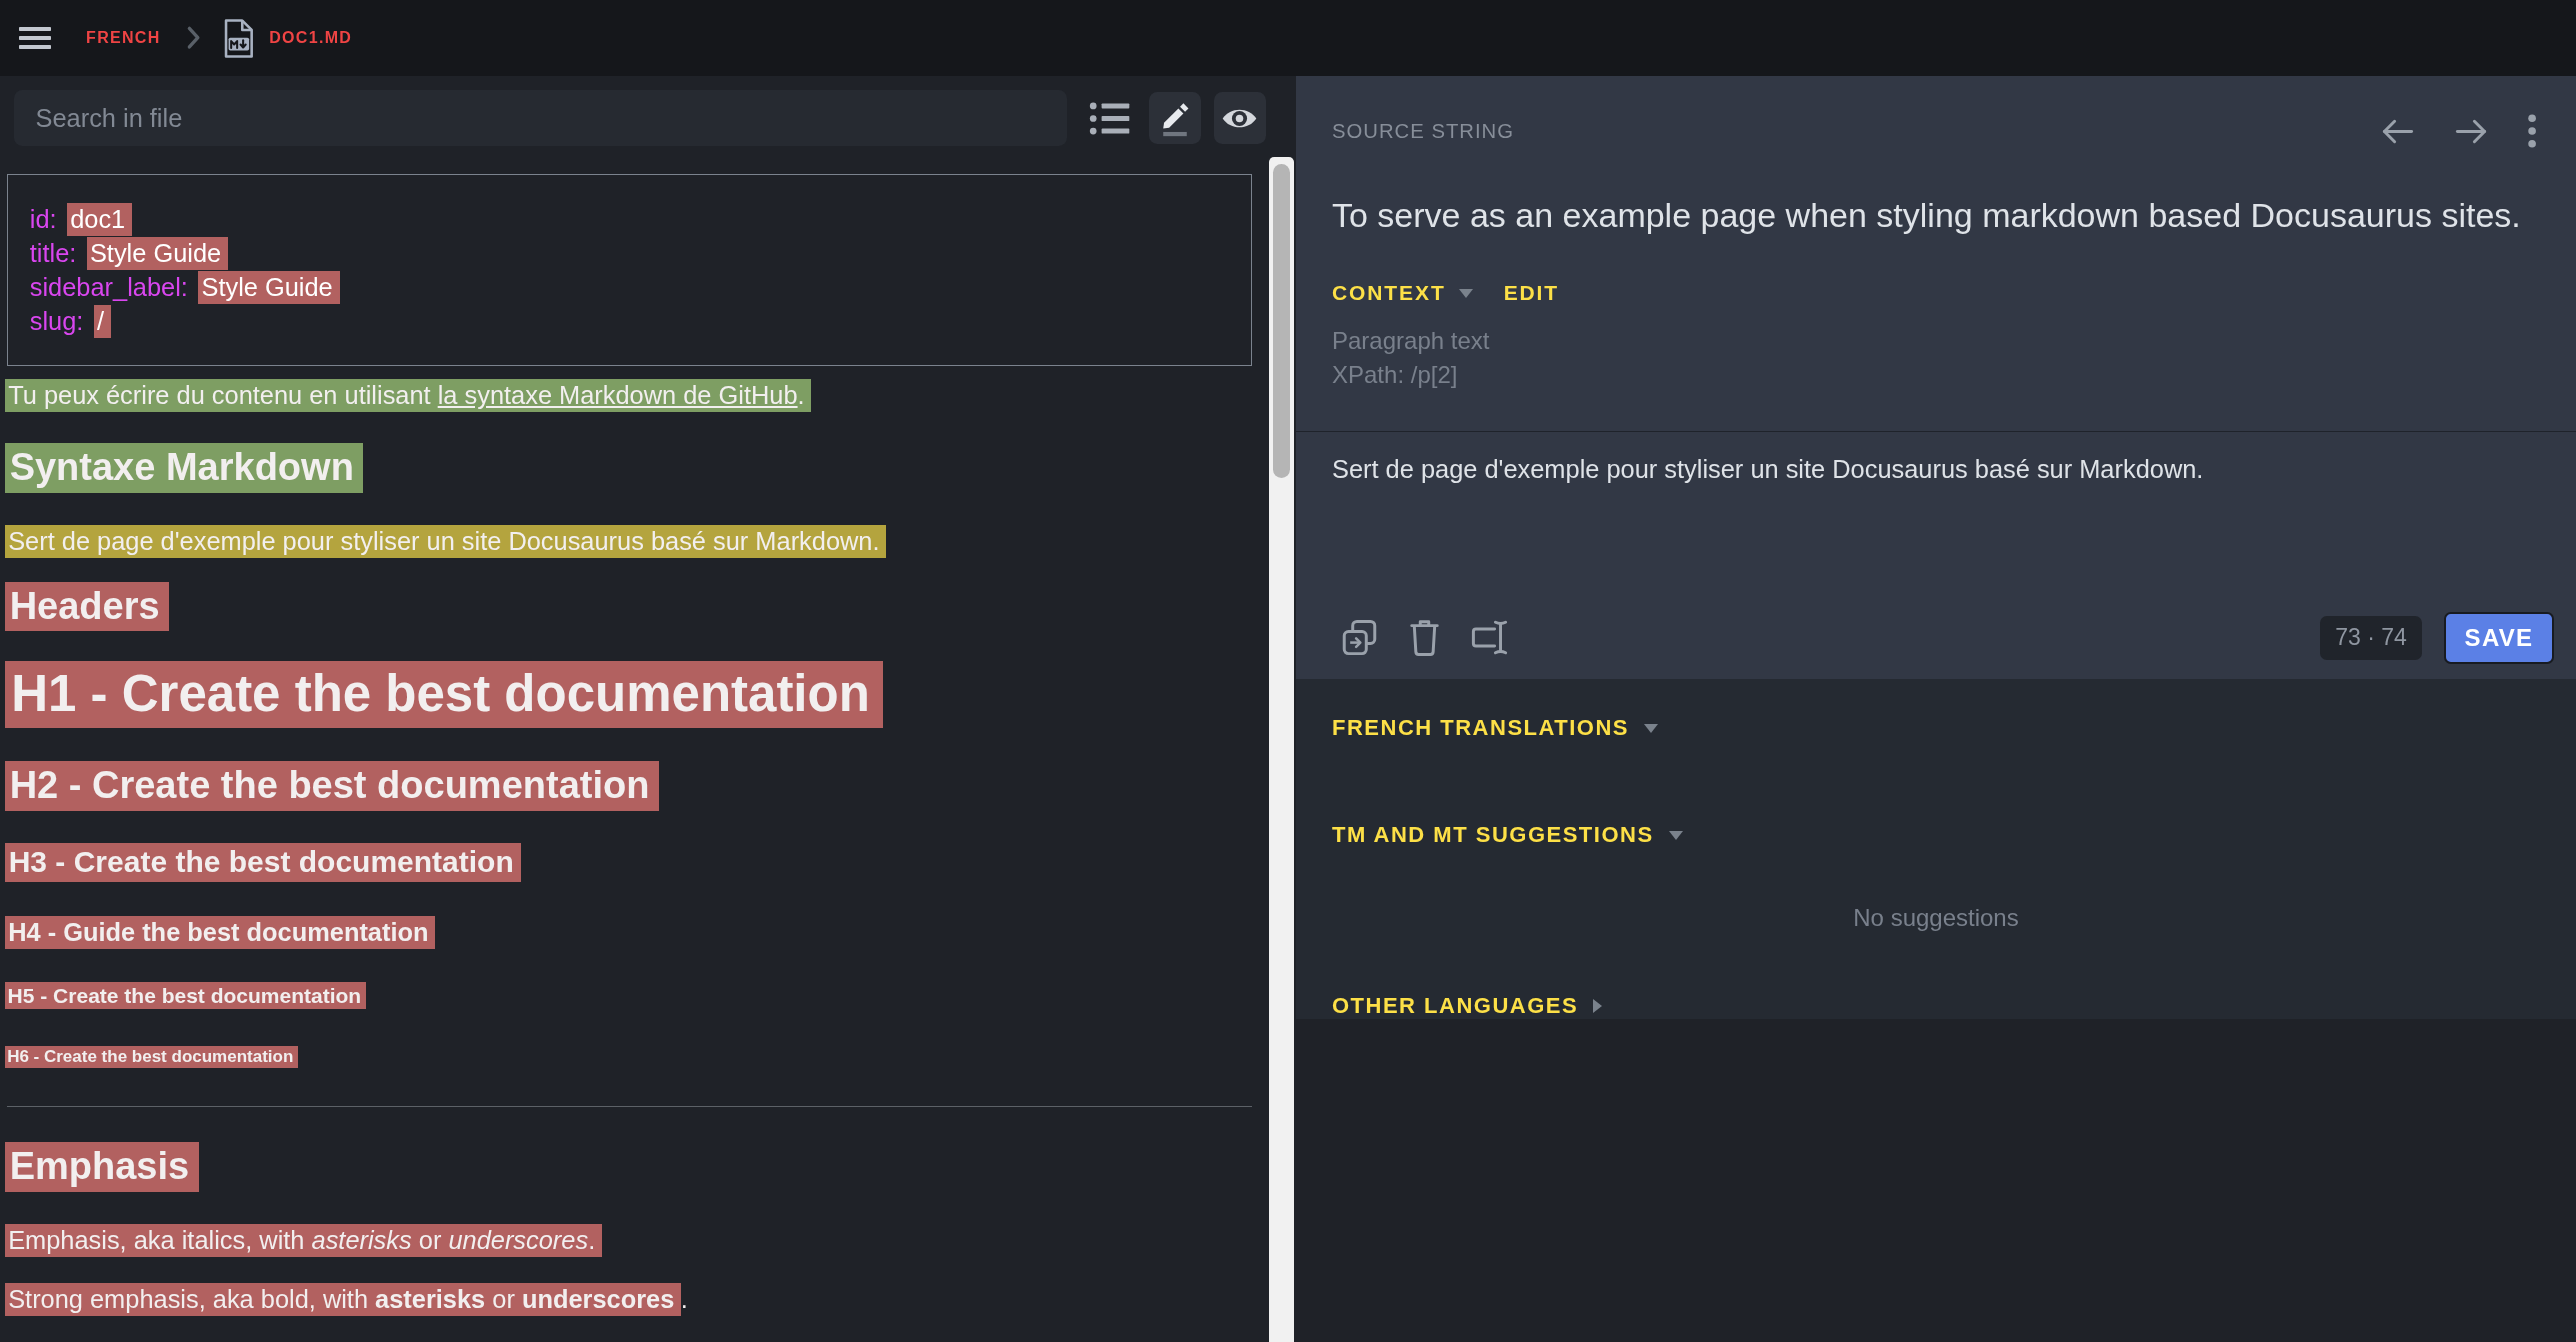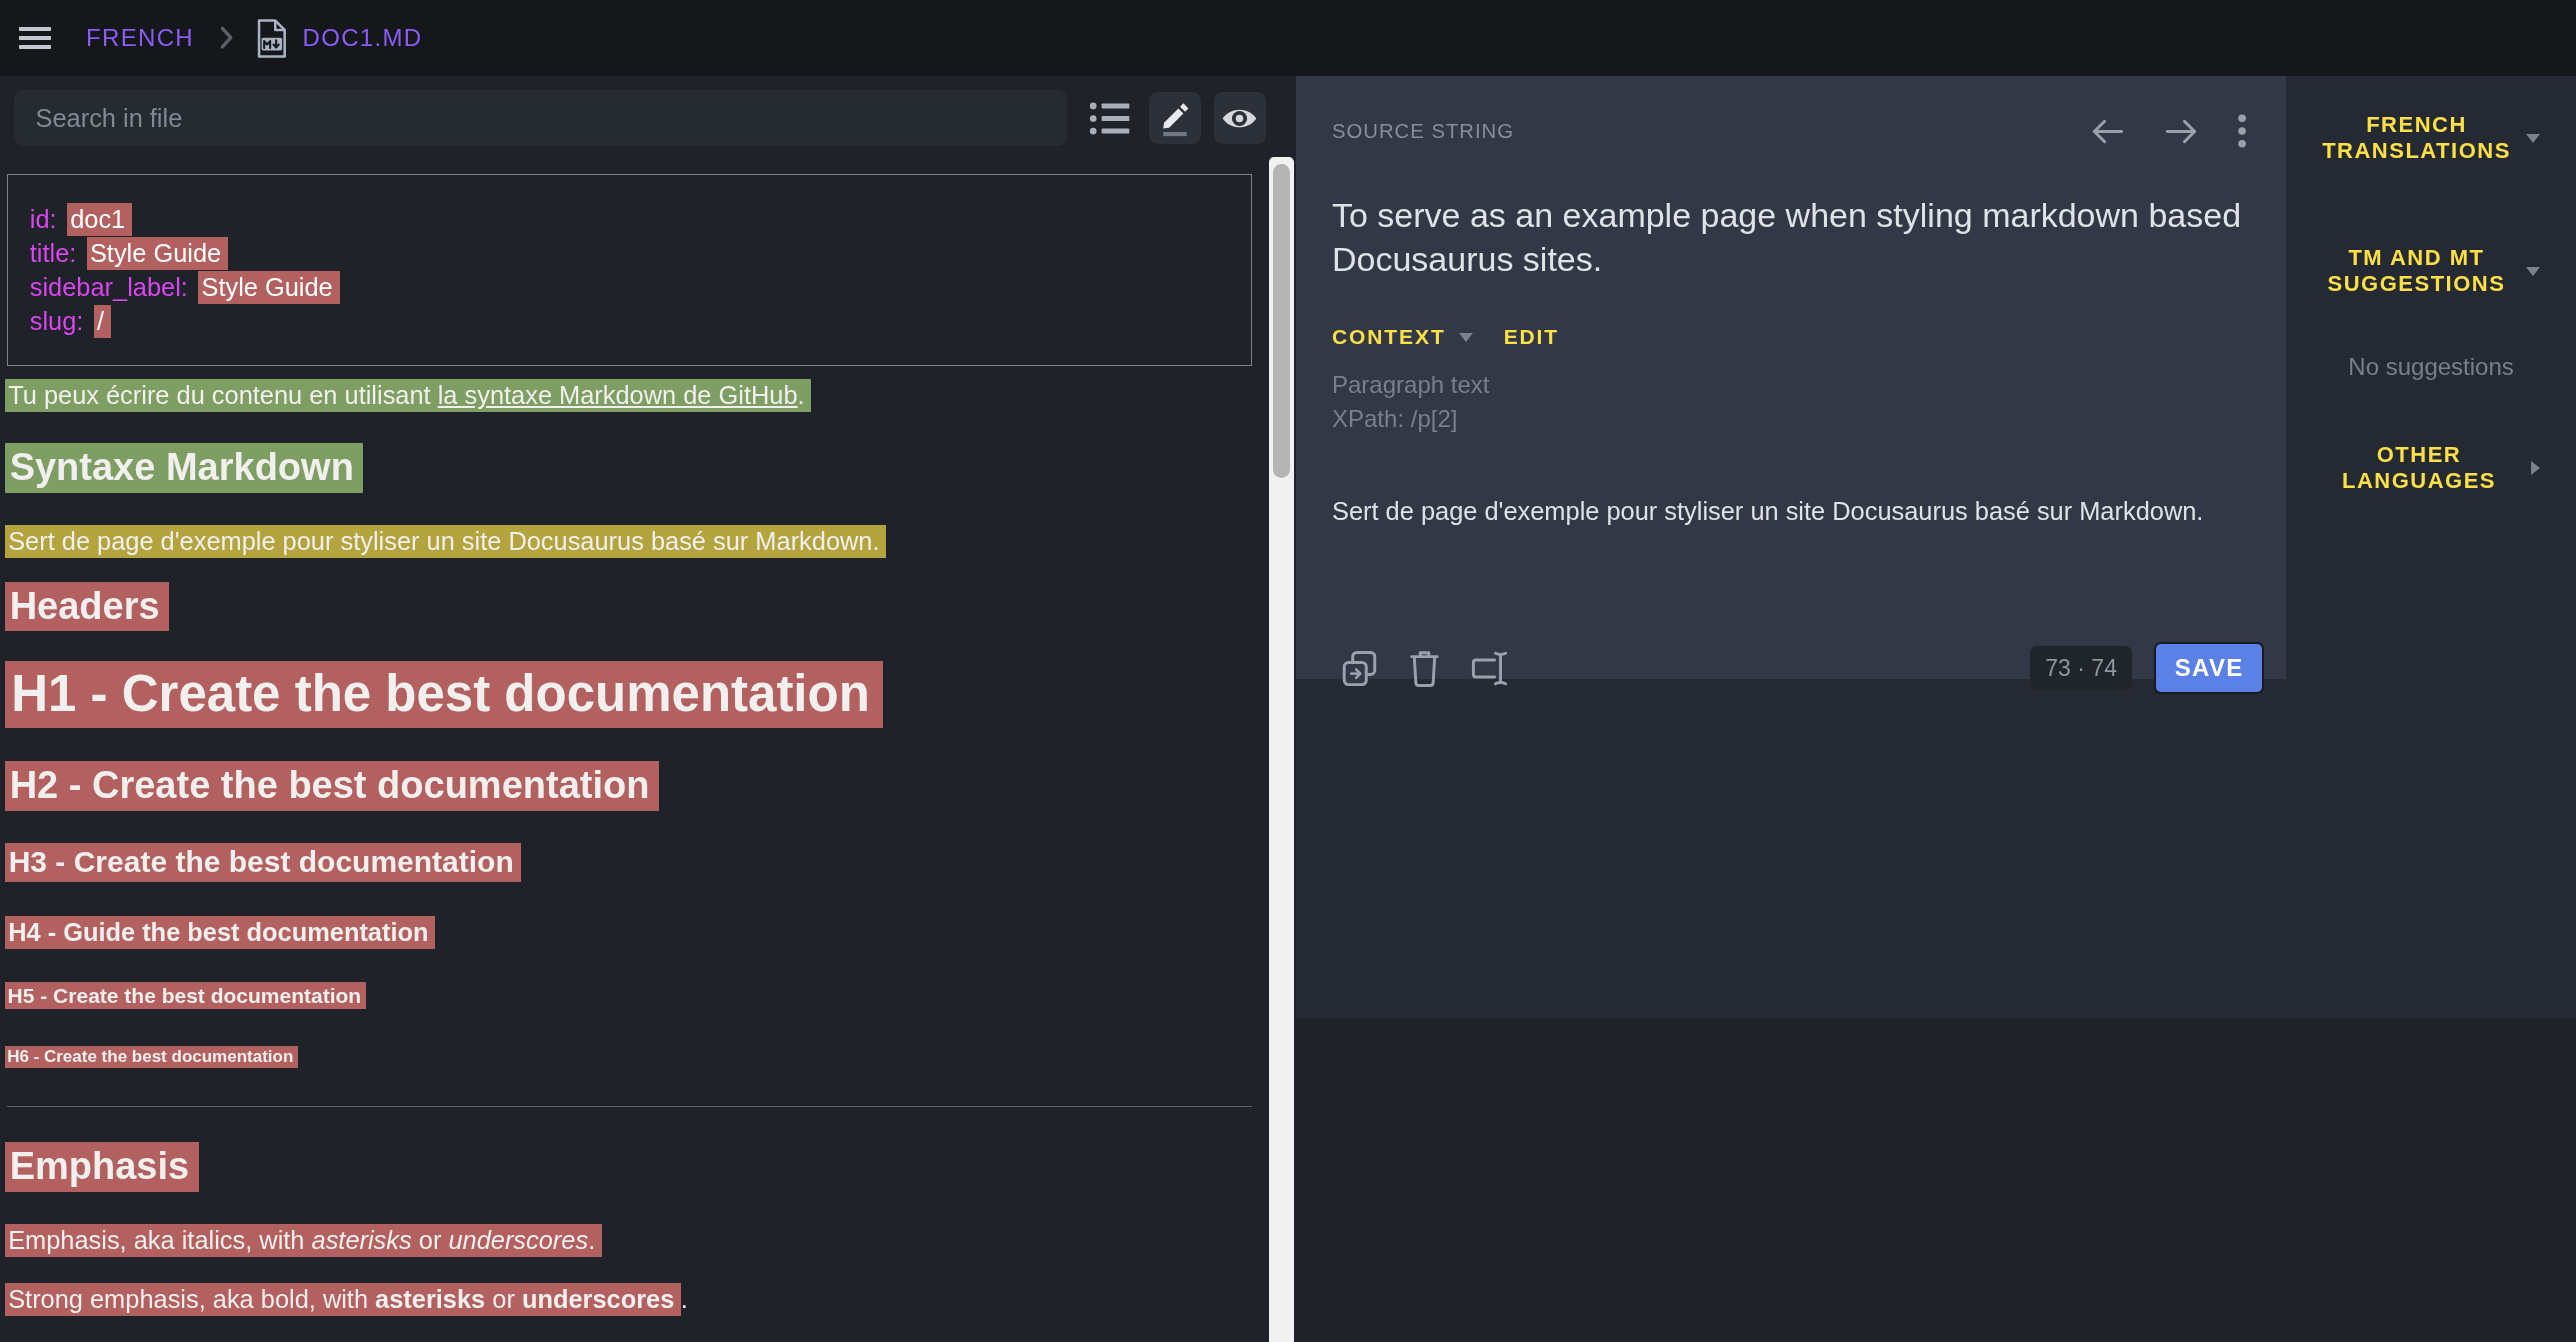--- a/index.html
+++ b/index.html
@@ -9,21 +9,21 @@
     background:#1f2228; font-family:"Liberation Sans", sans-serif;
   }
 
   
   .topbar {
     position:absolute; left:0; top:0; width:2576px; height:76px;
     background:#15171b; display:flex; align-items:center;
   }
   .hamburger { margin-left:18.6px; width:37px; height:34px; display:flex; flex-direction:column; justify-content:center; gap:5.1px; background:none; border:none; cursor:pointer; padding:0;}
   .hamburger span { display:block; width:32px; height:4.2px; background:#c3c8d0; border-radius:0.8px;}
-  .crumb { color:#8b5cf6; font-size:24px; font-weight:normal; letter-spacing:1.3px; }
+  .crumb { color:#ef4444; font-size:16px; font-weight:bold; letter-spacing:1.3px; }
   .crumb-project { margin-left:30.5px; }
   .crumb-sep { margin:0 18.6px 0 25.4px; display:flex; align-items:center; }
   .file-icon { margin-right:13.5px; display:flex; align-items:center; }
   
   .left-panel {
     position:absolute; left:0; top:76px; width:1269px; height:1266px;
     background:#1f2228; overflow:hidden;
   }
   .search-row { display:flex; align-items:center; padding:13.5px 3.4px 0 13.5px; height:71px; }
   .search-input {
@@ -56,21 +56,21 @@
   .doc hr { border:none; border-top:1.7px solid #5c6167; margin:39px 1.7px 0 1.7px; }
 
   
   .scroll-strip { position:absolute; left:1269px; top:76px; width:25.4px; height:1266px; background:#1f2228; }
   .scroll-track { position:absolute; left:0; top:81px; width:25.4px; bottom:0; background:#f1f1f1; border-radius:5.1px 5.1px 0 0; }
   .scroll-thumb { position:absolute; left:4.2px; top:6.8px; width:17px; height:314px; background:#b5b5b5; border-radius:8.5px; }
 
   
   .right-panel {
     position:absolute; left:1296px; top:76px; width:1280px; height:943px;
-    background:#252a32; display:flex; flex-direction:row;
+    background:#252a32; display:flex; flex-direction:column;
   }
   .editor-card { height:603px; background:#323845; display:flex; flex-direction:column; }
   .card-head { display:flex; align-items:center; padding:37px 39px 0 36px; }
   .panel-label { color:#878e99; font-size:20.3px; letter-spacing:1px; }
   .head-icons { margin-left:auto; display:flex; align-items:center; gap:39px; }
   .source-text { padding:0 36px; margin-top:44px; color:#dfe3e8; font-size:34px; line-height:1.3; }
   .context-row { display:flex; align-items:center; margin:44px 36px 0; }
   .blue-label { color:#fde047; font-size:21px; font-weight:bold; letter-spacing:1.9px; }
   .tri-down { width:0; height:0; border-left:7.6px solid transparent; border-right:7.6px solid transparent; border-top:9.3px solid #7a828c; display:inline-block; }
   .tri-right { width:0; height:0; border-top:7.6px solid transparent; border-bottom:7.6px solid transparent; border-left:9.3px solid #7a828c; display:inline-block; }

